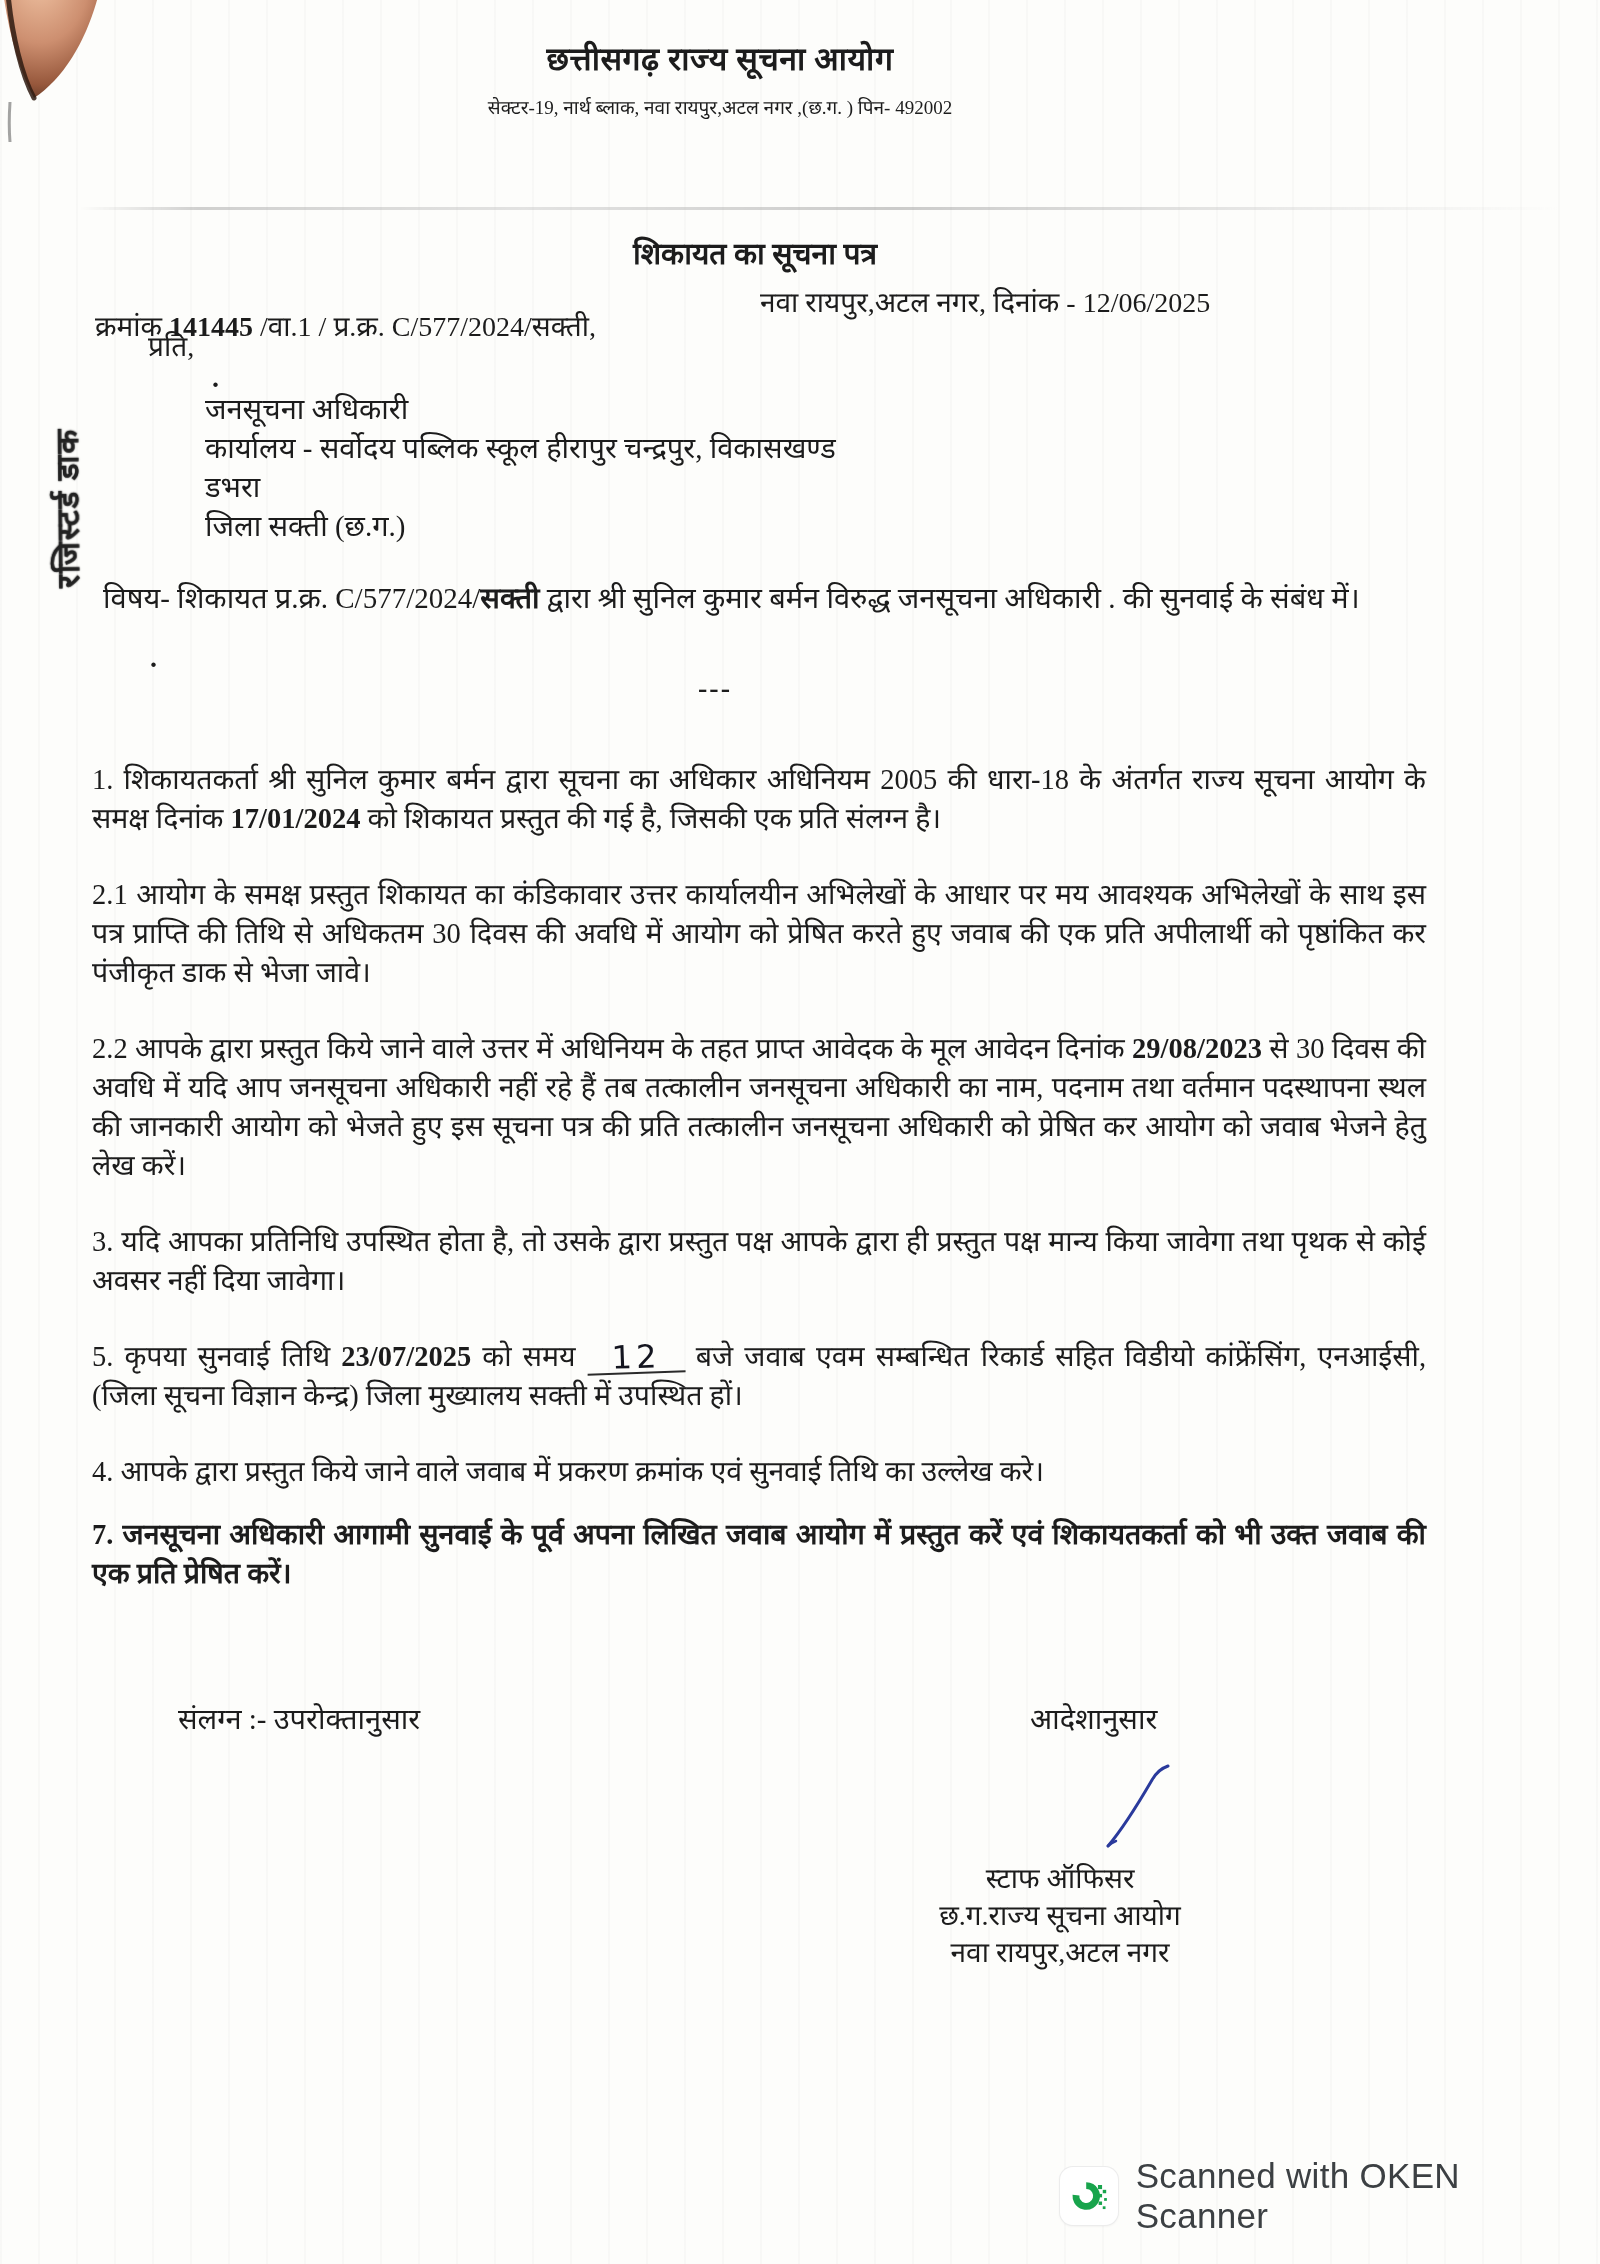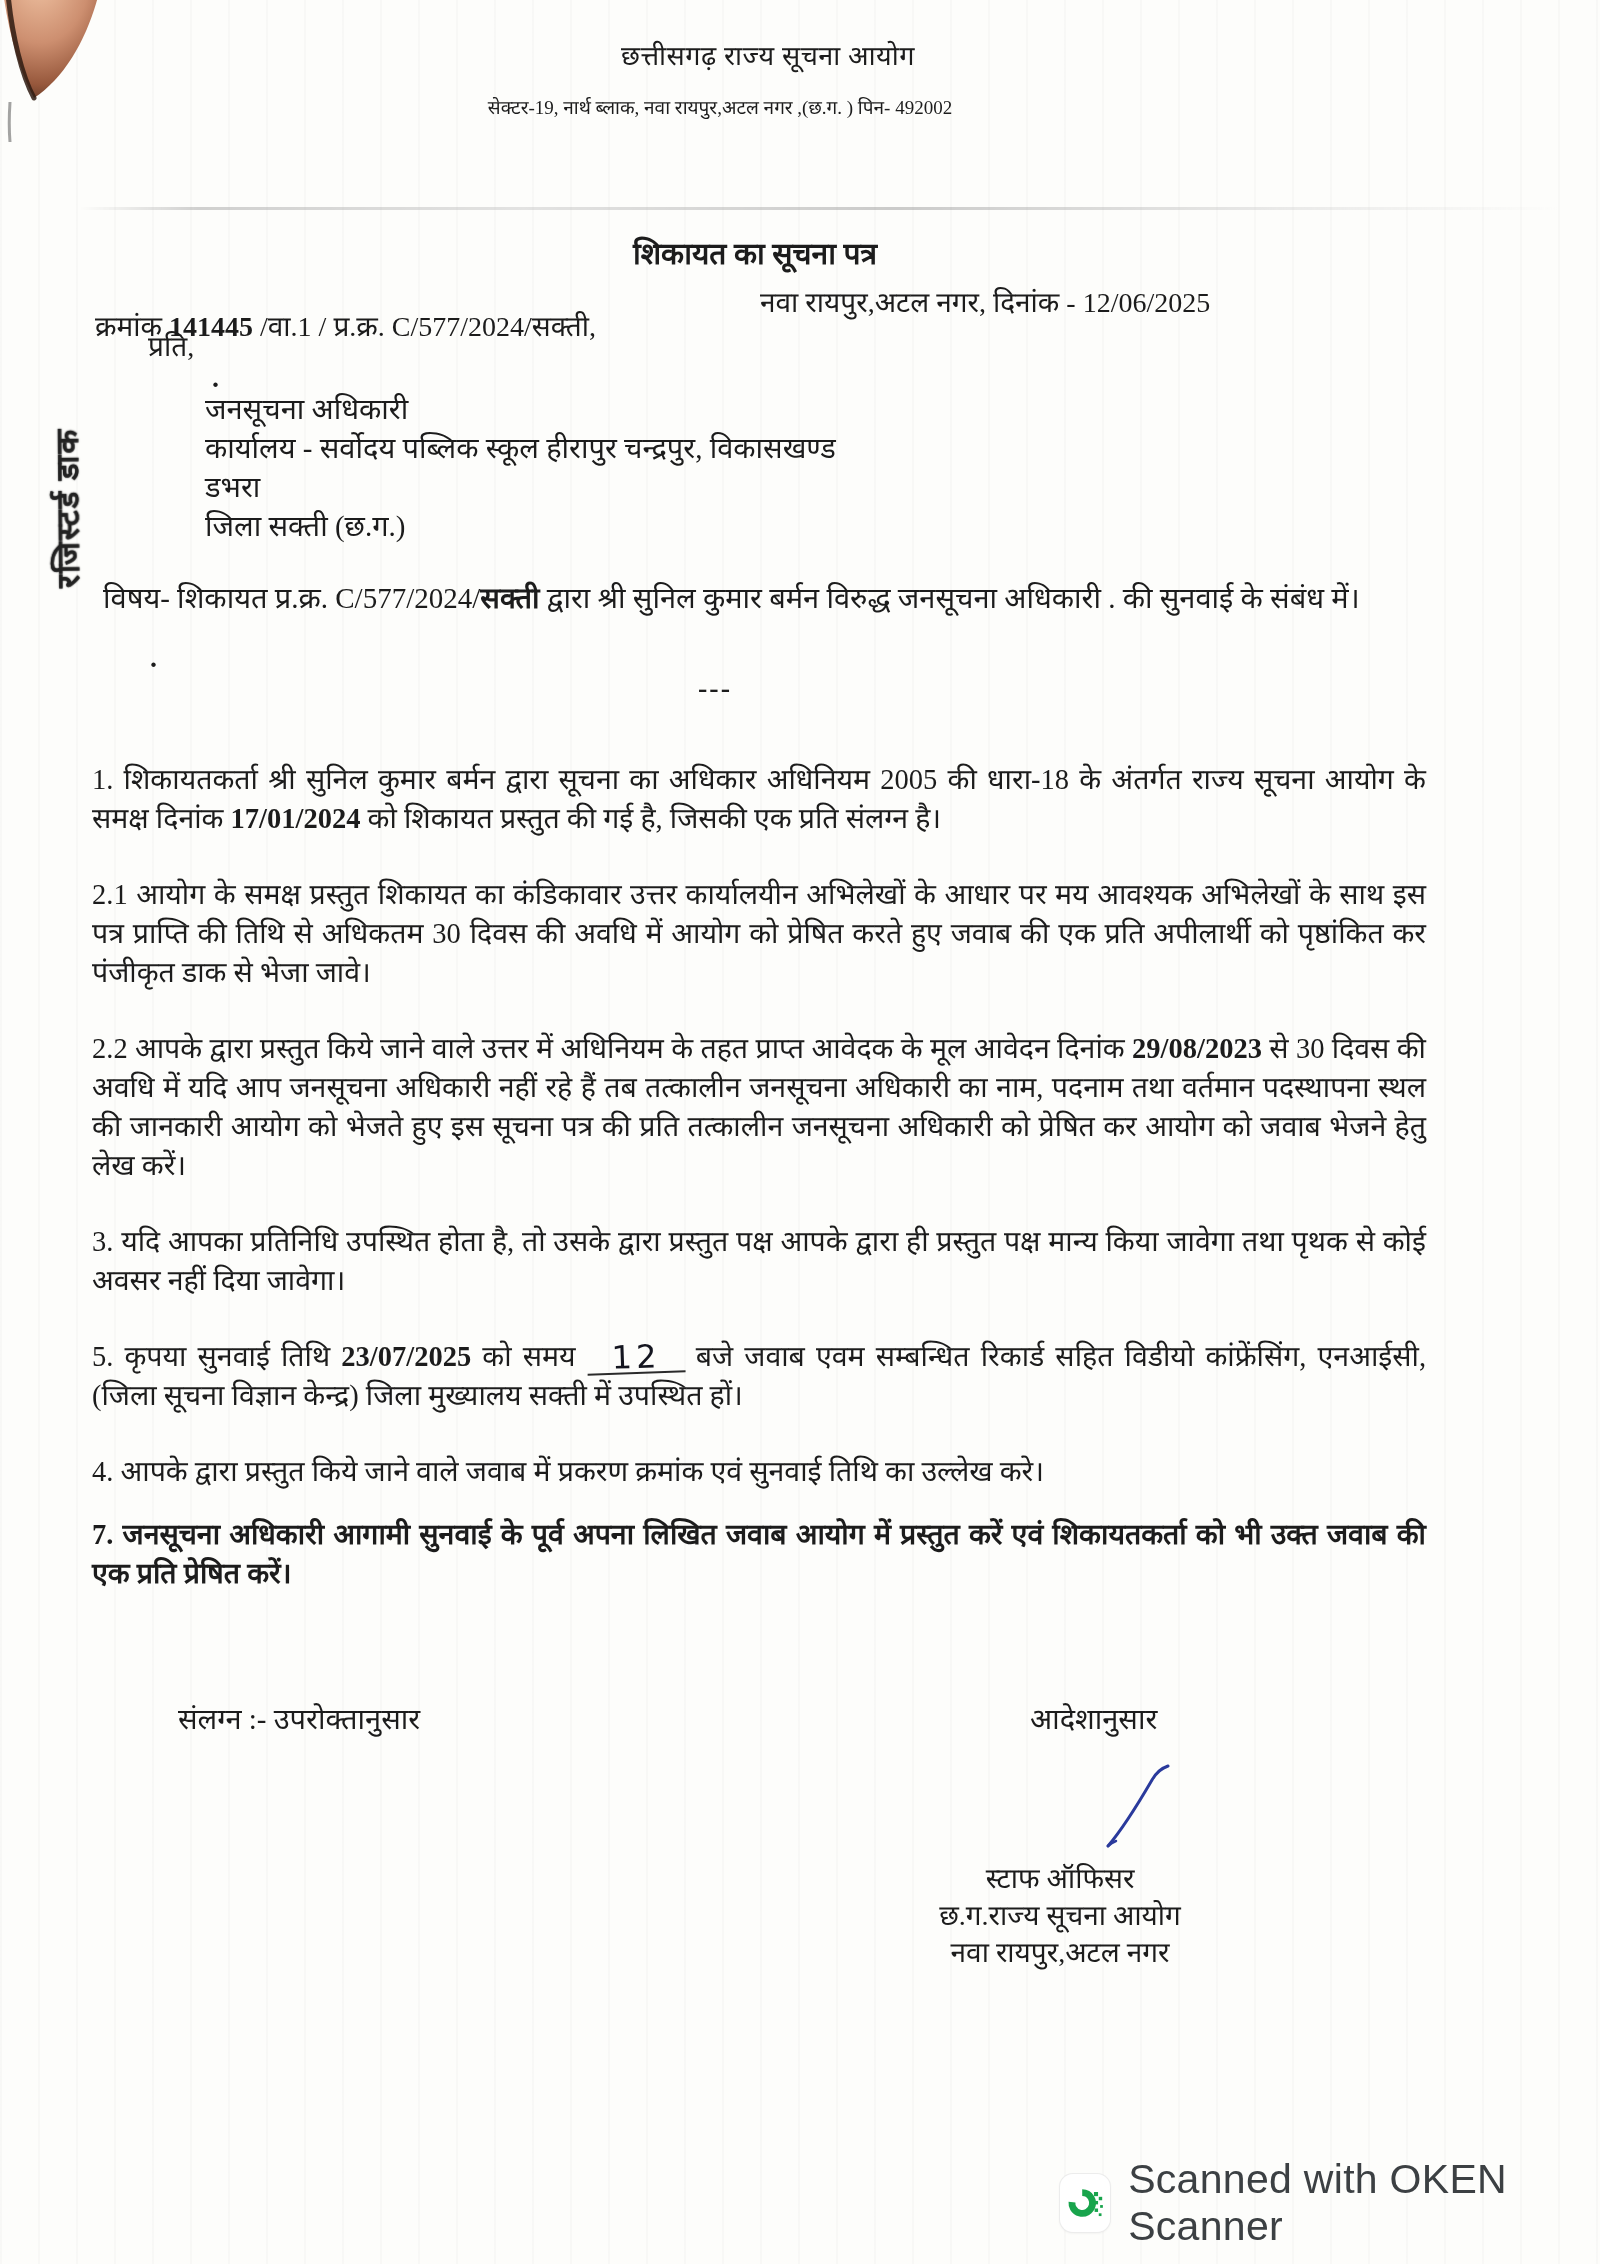--- a/index.html
+++ b/index.html
@@ -14,21 +14,21 @@
   }
   
   .page::before{
     content:"";position:absolute;inset:0;pointer-events:none;
     background:repeating-linear-gradient(90deg, rgba(110,110,110,0.035) 0 2px, transparent 2px 38px);
   }
   .abs{position:absolute;}
   .center{text-align:center;}
   .b,.seg-b{font-weight:bold;}
   
-  .org-name{top:36px;left:0;width:1440px;font-size:27px;font-weight:normal;letter-spacing:.5px;padding-left:48px;}
+  .org-name{top:36px;left:0;width:1440px;font-size:32px;font-weight:bold;letter-spacing:.5px;}
   .addr-line{top:94px;left:0;width:1440px;font-size:19px;}
   .contact-line{top:136px;left:0;width:1500px;font-size:28px;}
   .smudge{top:207px;left:80px;width:1480px;height:3px;opacity:.45;filter:blur(.6px);
     background:linear-gradient(90deg,transparent,#9a9a9a 8%,#c4c4c4 30%,#8f8f8f 55%,#cfcfcf 80%,transparent);}
   
   .doc-title{top:232px;left:0;width:1510px;font-size:30px;font-weight:600;}
   .ref-left{top:282px;left:95px;font-size:28px;margin-top:24px;}
   .ref-right{top:282px;left:760px;font-size:28px;}
   .salutation{top:326px;left:148px;font-size:28px;}
   .stray-dot-1{top:362px;left:212px;font-size:28px;font-weight:bold;}
@@ -58,21 +58,21 @@
   }
   .enclosure{top:1698px;left:178px;font-size:29px;}
   .by-order{top:1698px;left:1030px;font-size:29px;}
   .sig-svg{top:1762px;left:1090px;}
   .signatory{top:1860px;left:890px;width:340px;font-size:28px;line-height:37px;text-align:center;}
   
   .finger{top:-8px;left:-6px;}
   
   .scan-footer{top:2156px;left:1060px;display:flex;align-items:center;gap:18px;
     font-family:"Liberation Sans","DejaVu Sans",sans-serif;}
-  .scan-footer .label{font-size:41px;color:#3c4043;font-weight:500;letter-spacing:.3px;}
+  .scan-footer .label{font-size:35px;color:#3c4043;font-weight:500;letter-spacing:.3px;}
   .oken{width:58px;height:58px;border-radius:13px;background:#fff;
     box-shadow:0 0 0 1px #ececec, 0 1px 3px rgba(0,0,0,.08);
     display:flex;align-items:center;justify-content:center;}
 </style>
 </head>
 <body>
 
 <div class="page" data-name="scanned-letter-page">
 
   <svg class="abs finger" width="150" height="170" viewBox="0 0 150 170" data-name="fingertip-scan-artifact">

